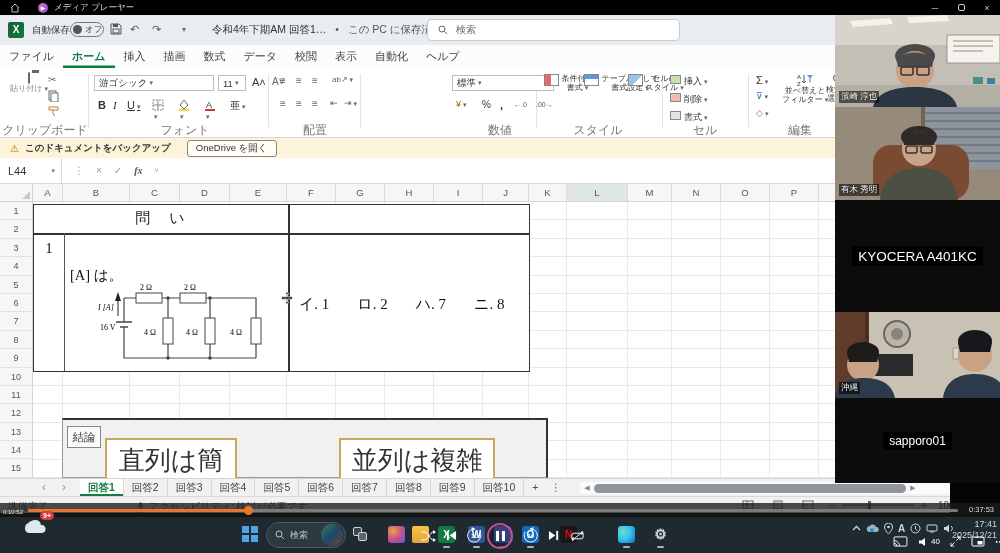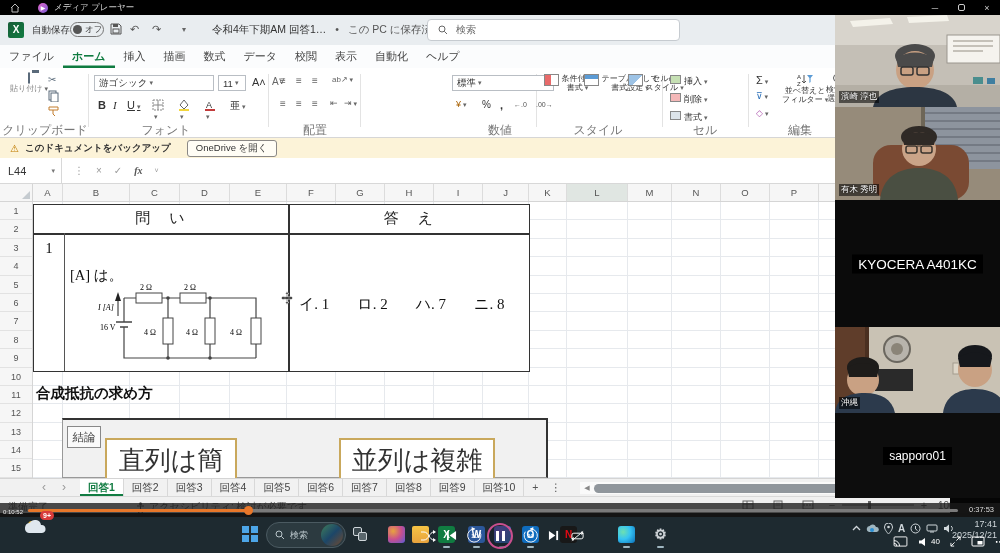--- a/index.html
+++ b/index.html
@@ -334,21 +334,21 @@
       </div>
       <div class="rb" style="left:826px;top:5px;text-align:center">
         <span><svg width="12" height="12" viewBox="0 0 12 12" style="margin:0 auto">
               <circle cx="5" cy="5" r="3.5" fill="none" stroke="#555"></circle>
               <path d="M7.8 7.8L11 11" stroke="#555"></path>
             </svg></span>
         <div class="twoline"><span>検索と</span><br><span class="ddc">選択</span></div>
       </div>
 
       <span class="glabel" style="left:45px">クリップボード</span>
-      <span class="glabel" style="left:166px">フォント</span>
+      <span class="glabel" style="left:185px">フォント</span>
       <span class="glabel" style="left:315px">配置</span>
       <span class="glabel" style="left:500px">数値</span>
       <span class="glabel" style="left:598px">スタイル</span>
       <span class="glabel" style="left:705px">セル</span>
       <span class="glabel" style="left:800px">編集</span>
     </div>
 
     <div class="xl-onedrive">
       <span class="warn">⚠</span>
       <b>このドキュメントをバックアップ</b>
@@ -426,21 +426,20 @@
           <span class="rown">13</span>
           <span class="rown">14</span>
           <span class="rown">15</span>
         </div>
 
       <div class="q-table">
         <div class="q-vline"></div>
         <div class="q-hline"></div>
         <div class="q-aline"></div>
         <div class="q-head qh1">問　い</div>
-        <div class="q-head qh2">答　え</div>
         <div class="q-num">1</div>
         <div class="q-l2">[A] は。</div>
         <div class="circuit">
           <svg width="200" height="92" viewBox="0 0 200 92" font-family="Liberation Serif,serif">
             <path d="M26 16V40M26 45V76H158M26 16H38M64 16H82M108 16H158V36M158 62V76M70 16V36M70 62V76M112 16V36M112 62V76" stroke="#444" fill="none" stroke-width="1.2"></path>
             <path d="M18 40H34M22 45H30" stroke="#444" stroke-width="1.5"></path>
             <rect x="38" y="11" width="26" height="10" fill="#fff" stroke="#444"></rect>
             <rect x="82" y="11" width="26" height="10" fill="#fff" stroke="#444"></rect>
             <rect x="65" y="36" width="10" height="26" fill="#fff" stroke="#444"></rect>
             <rect x="107" y="36" width="10" height="26" fill="#fff" stroke="#444"></rect>
@@ -466,21 +465,20 @@
             </svg>
           </span>
         <div class="answers">
           <span>イ. 1</span>
           <span>ロ. 2</span>
           <span>ハ. 7</span>
           <span>ニ. 8</span>
         </div>
       </div>
 
-      <div class="sec-title">合成抵抗の求め方</div>
 
       <div class="panel">
         <div class="concl">結論</div>
         <div class="cbox cb1">直列は簡単</div>
         <div class="cbox cb2">並列は複雑</div>
       </div>
     </div>
 
     <div class="xl-sheettabs">
       <span class="tabnav" style="left:42px">‹</span>
@@ -578,21 +576,21 @@
         <ellipse cx="84" cy="30" rx="18" ry="11" fill="#2f2a26"></ellipse>
         <circle cx="84" cy="42" r="17" fill="#caa488"></circle>
         <path d="M67 30q17-10 34 0l-2 8H69z" fill="#2f2a26"></path>
         <rect x="71" y="39" width="11" height="7" rx="2" fill="none" stroke="#3a332c" stroke-width="1.5"></rect>
         <rect x="86" y="39" width="11" height="7" rx="2" fill="none" stroke="#3a332c" stroke-width="1.5"></rect>
         <path d="M82 39h4" stroke="#3a332c"></path>
         <path d="M45 93c2-22 18-32 39-32s37 10 39 32z" fill="#4a4f42"></path>
       </svg>
       <span class="plabel">有木 秀明</span>
     </div>
-    <div class="tile t-black" style="height:127px">
+    <div class="tile t-black" style="height:112px">
       <div class="pcenter pc-big"><span>KYOCERA A401KC</span></div>
     </div>
     <div class="tile" style="height:86px">
       <svg width="165" height="86" viewBox="0 0 165 86">
         <rect width="165" height="86" fill="#c9c2b4"></rect>
         <rect x="0" y="0" width="34" height="86" fill="#5f3d2a"></rect>
         <rect x="30" y="0" width="4" height="86" fill="#4a2f20"></rect>
         <circle cx="62" cy="22" r="13" fill="#b8b4ac" stroke="#6b675f" stroke-width="2"></circle>
         <circle cx="62" cy="22" r="6" fill="#8a8478"></circle>
         <rect x="40" y="42" width="38" height="22" fill="#2a2a2a"></rect>

